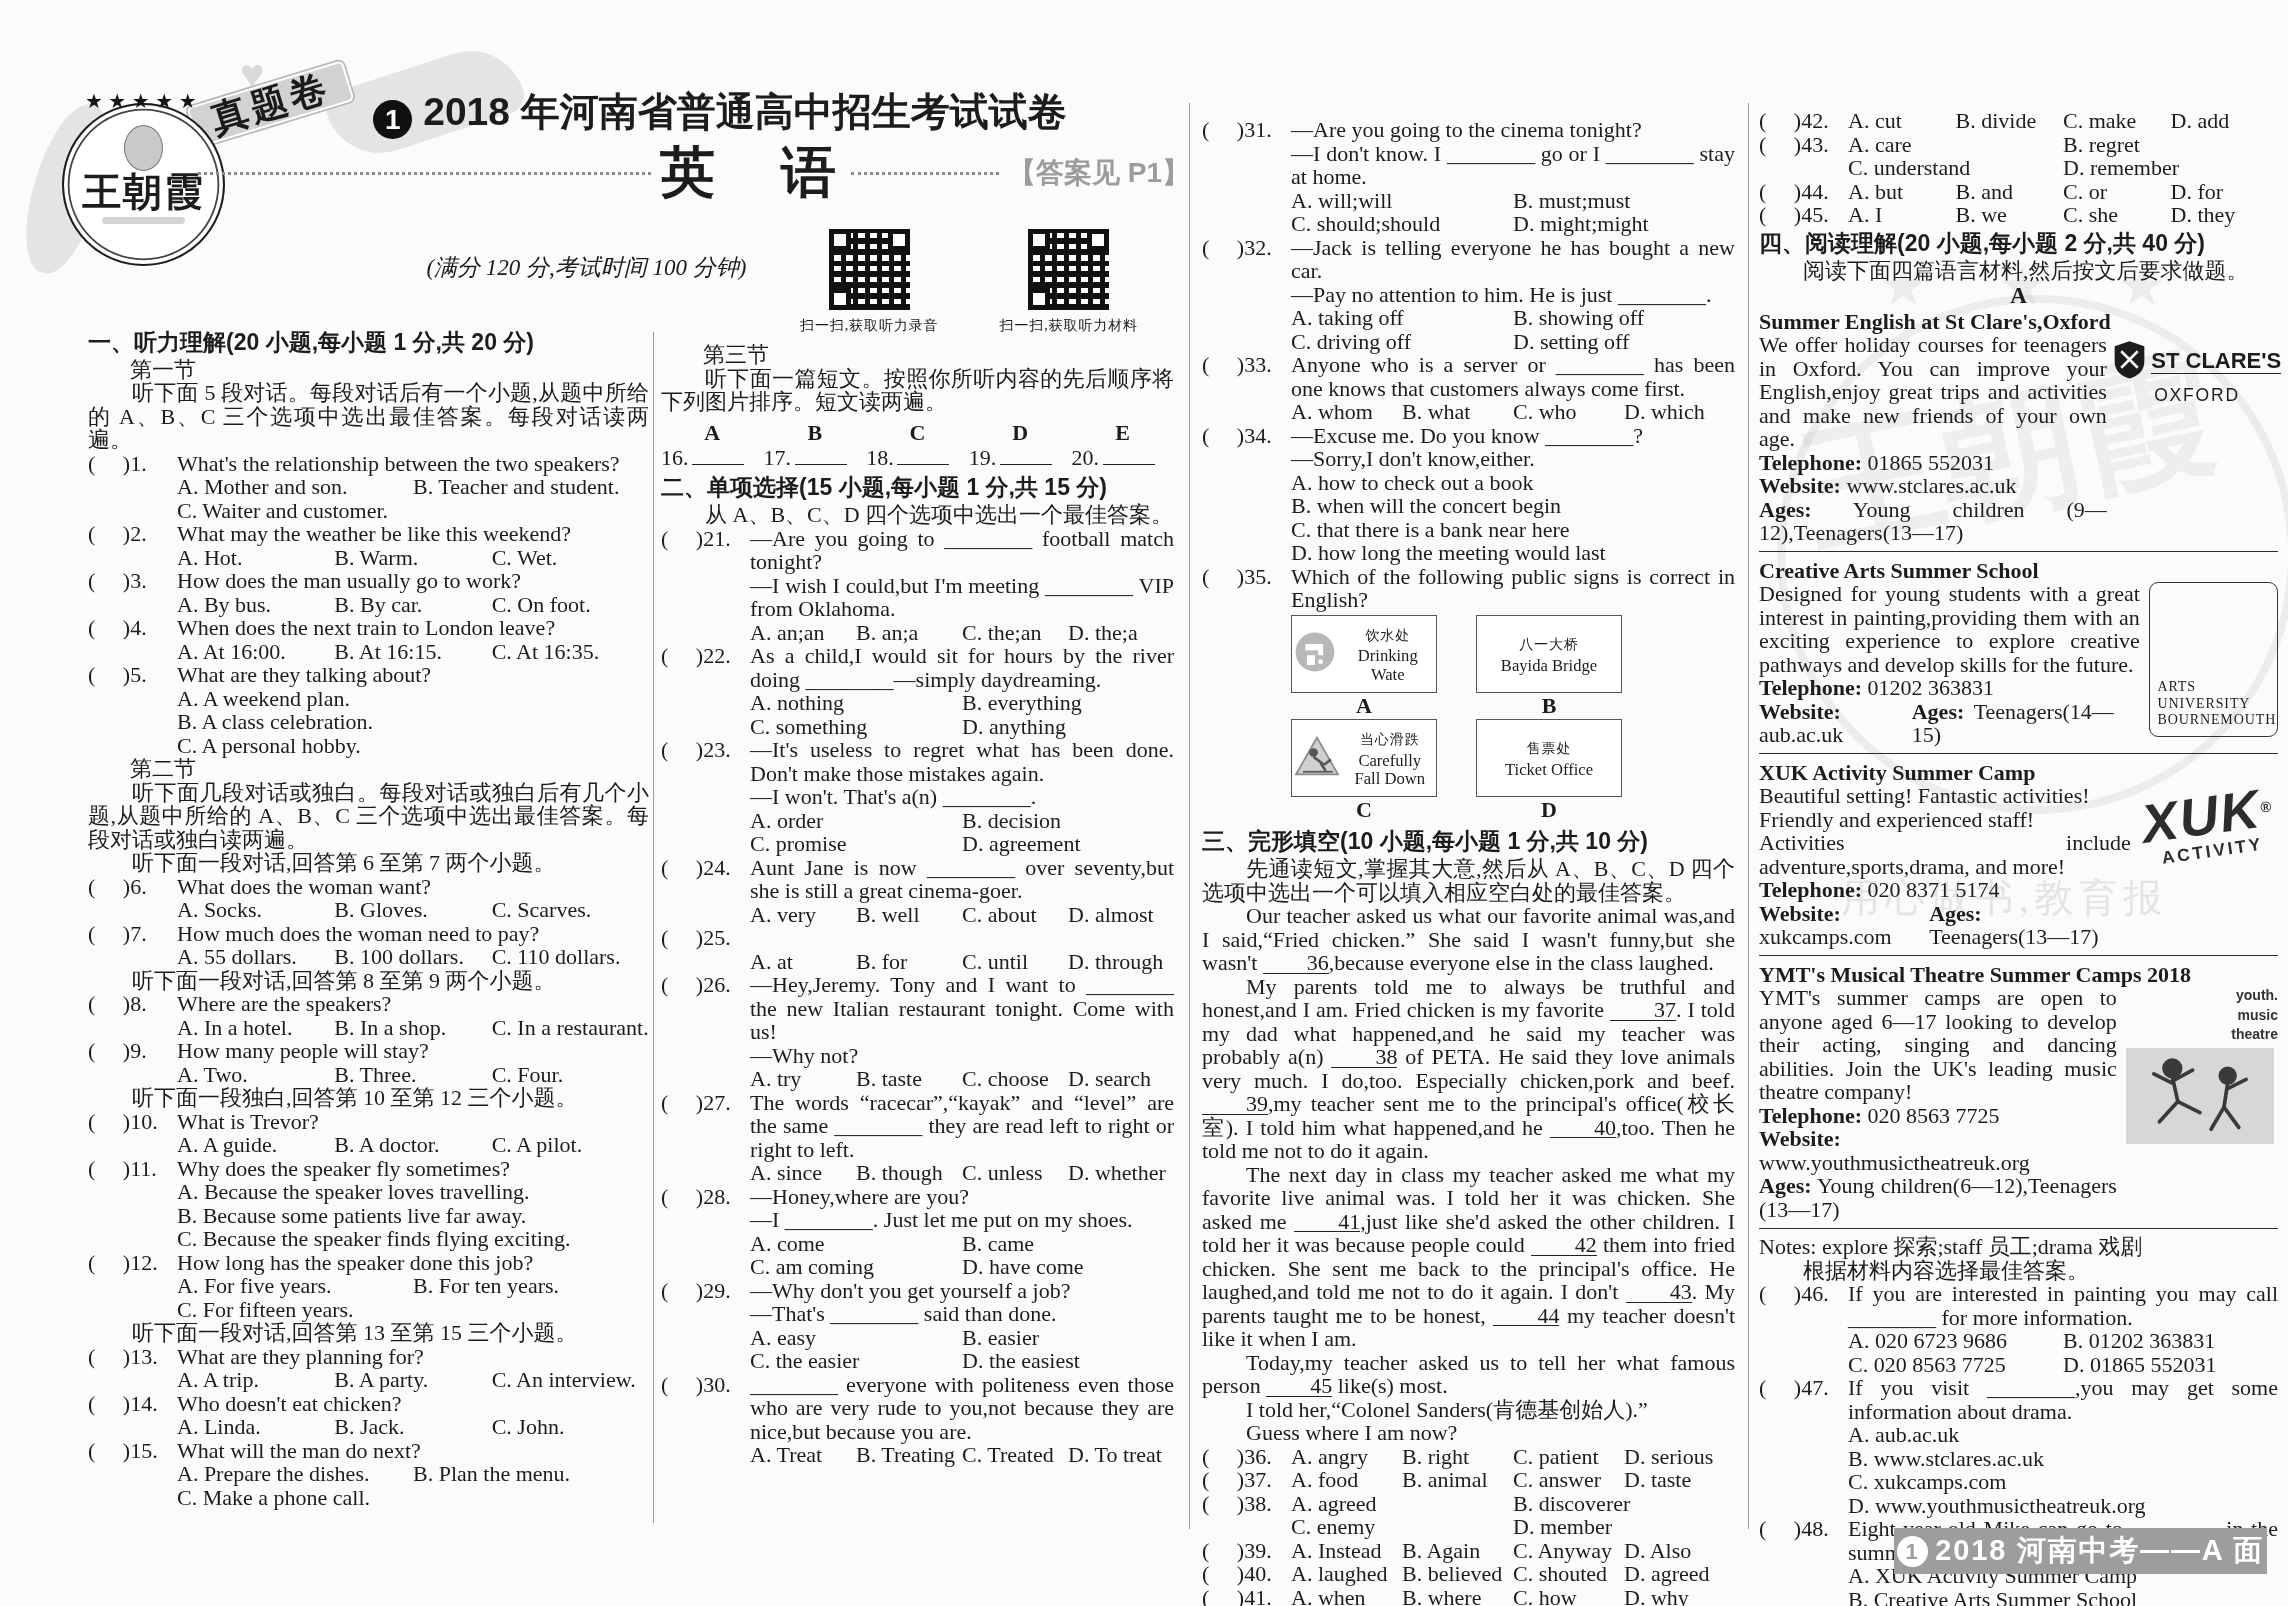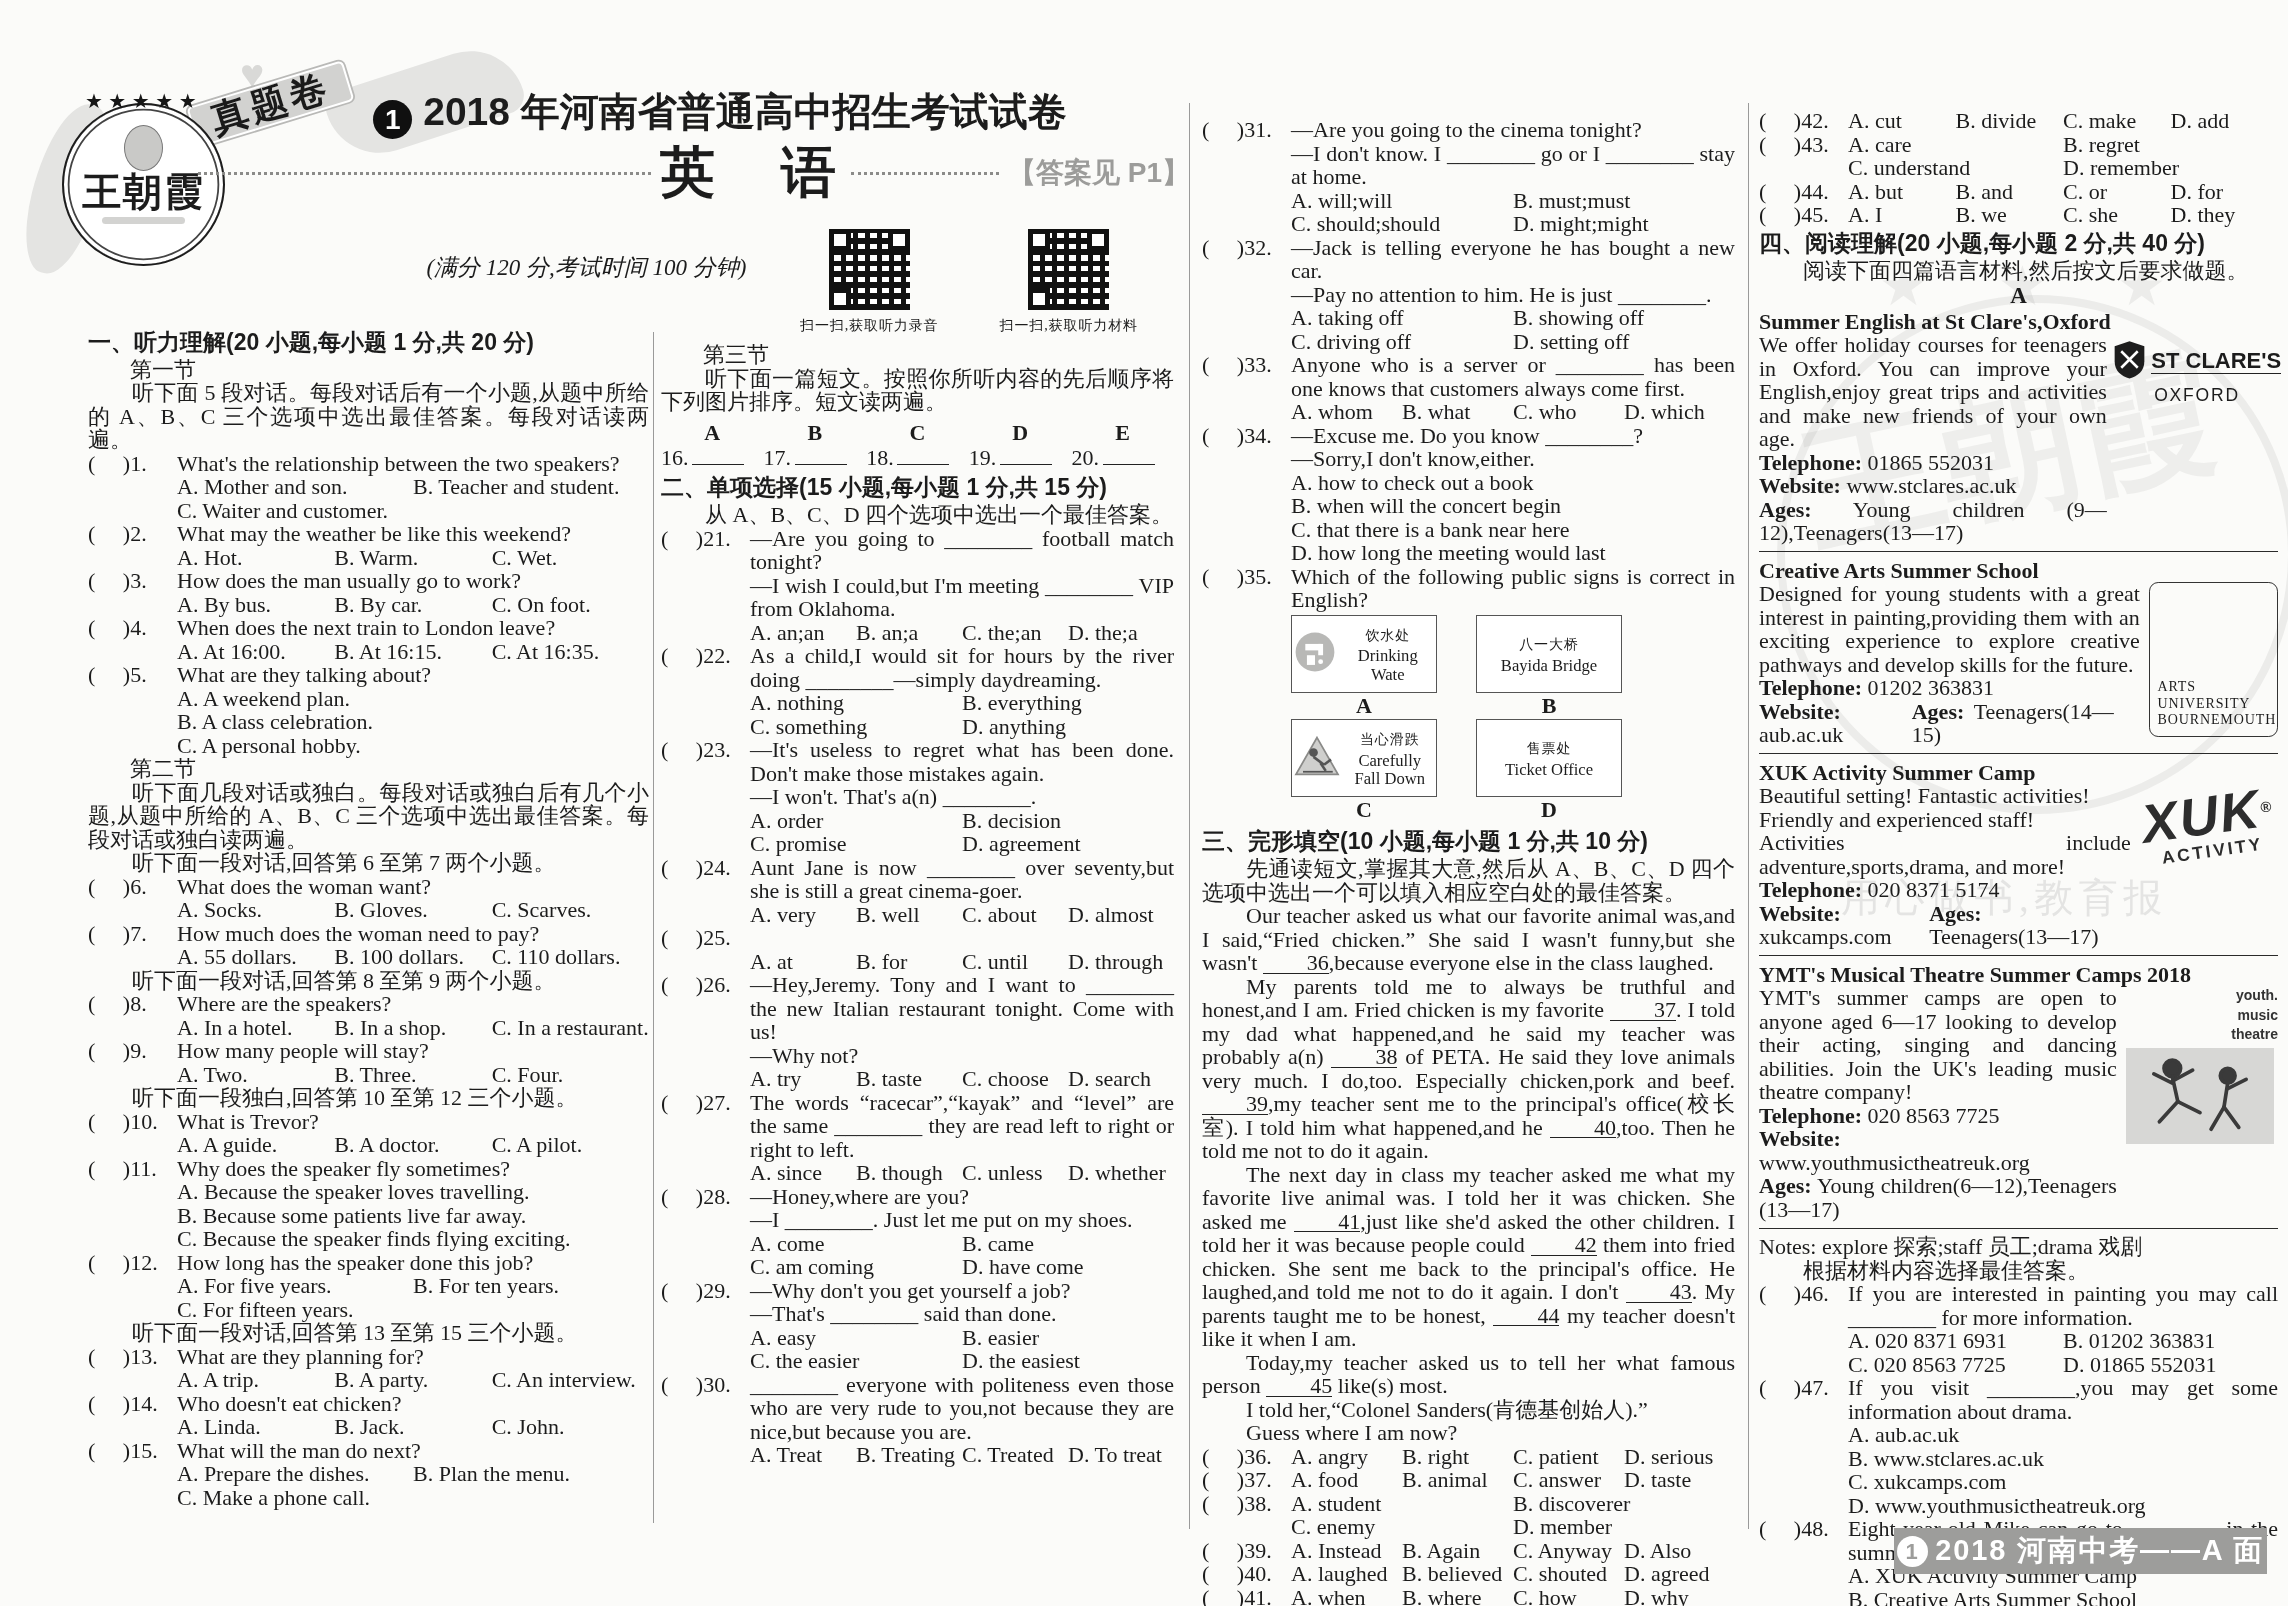--- a/index.html
+++ b/index.html
@@ -695,21 +695,21 @@
           <span>B. animal</span>
           <span>C. answer</span>
           <span>D. taste</span>
         </span>
       </div>
     </div>
     <div>
       <div class="optline">
         <span class="qhead"><span>(　 )</span><span>38.</span></span>
         <span class="opts">
-          <span>A. student</span>
+          <span>A. agreed</span>
           <span>B. discoverer</span>
         </span>
       </div>
       <div class="optcont">
         <span>C. enemy</span>
         <span>D. member</span>
       </div>
     </div>
     <div>
       <div class="optline">
@@ -908,21 +908,21 @@
     </div>
     <hr class="rule">
     <div class="note">Notes: explore 探索;staff 员工;drama 戏剧</div>
     <div class="para">根据材料内容选择最佳答案。</div>
     <div class="q">
       <div class="qline">
         <span class="qhead"><span>(　 )</span><span>46.</span></span>
         <span class="qtext">If you are interested in painting you may call ________ for more information.</span>
       </div>
       <div class="optrow">
-        <span>A. 020 8371 6931</span>
+        <span>A. 020 6723 9686</span>
         <span>B. 01202 363831</span>
       </div>
       <div class="optrow">
         <span>C. 020 8563 7725</span>
         <span>D. 01865 552031</span>
       </div>
     </div>
     <div class="q">
       <div class="qline">
         <span class="qhead"><span>(　 )</span><span>47.</span></span>

